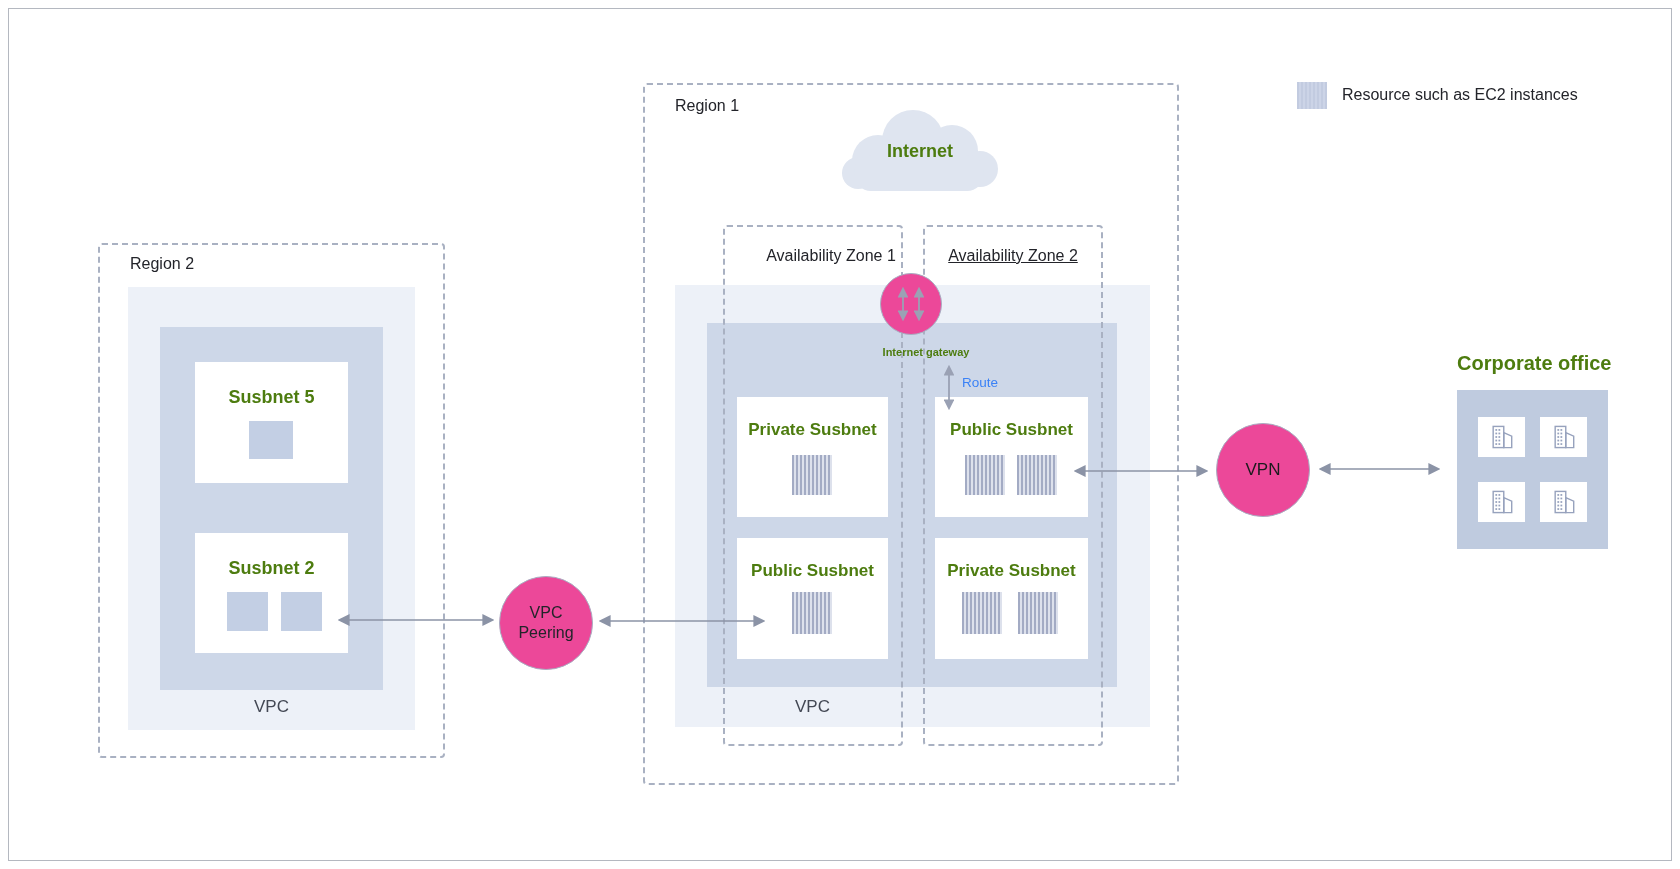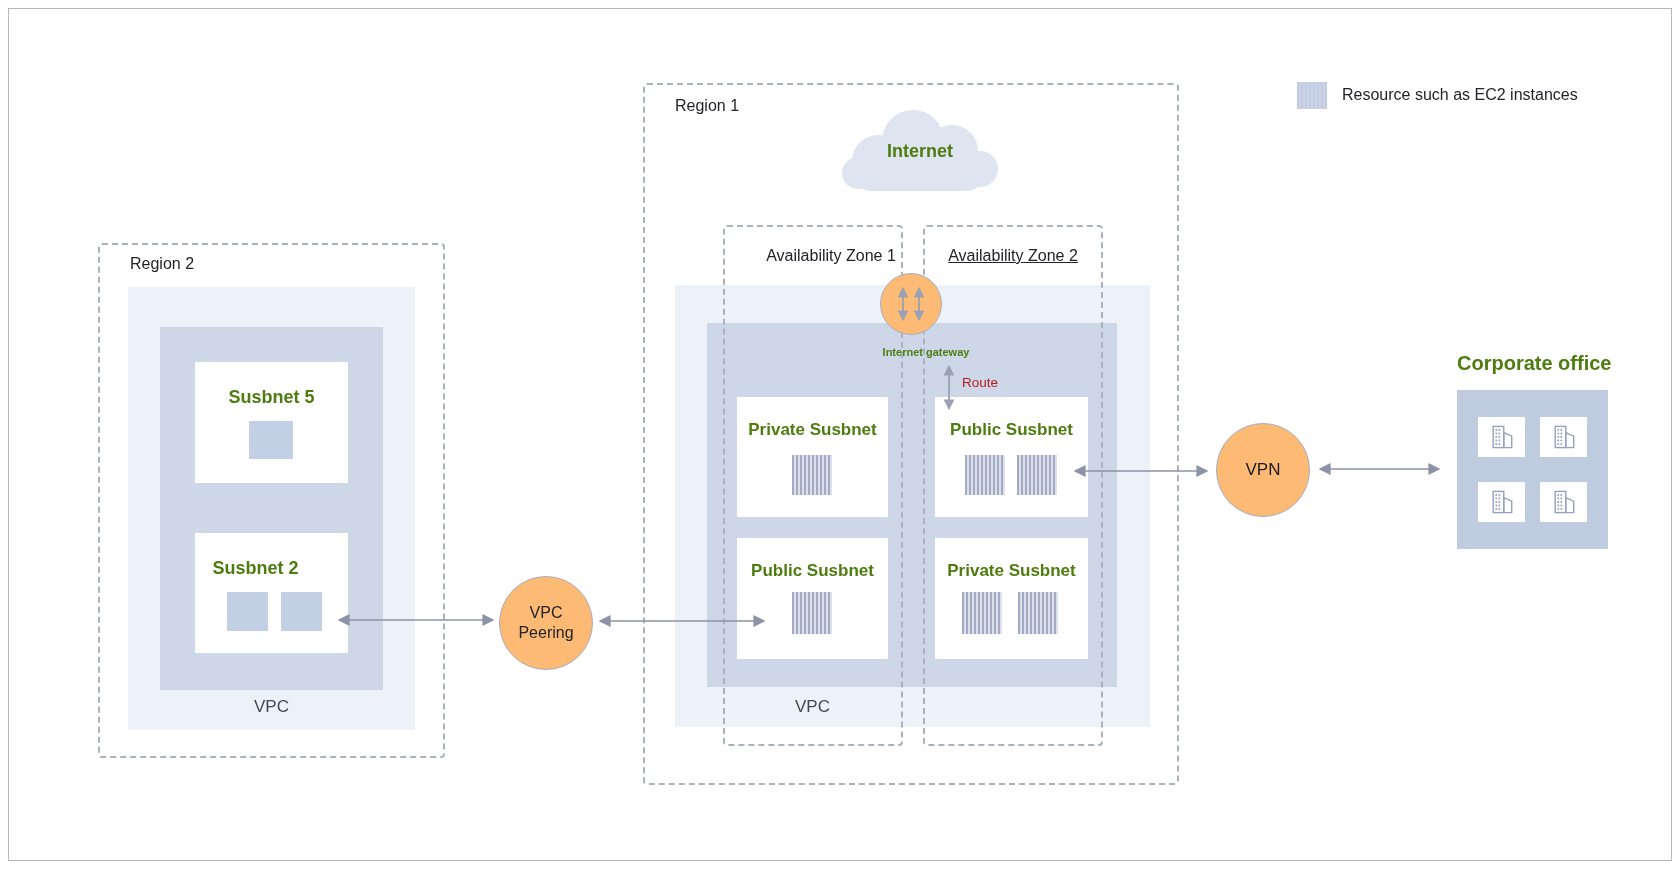--- a/index.html
+++ b/index.html
@@ -8,21 +8,21 @@
   .abs{position:absolute;}
   .frame{position:absolute;left:8px;top:8px;right:8px;bottom:8px;border:1.5px solid #b4b8c0;}
   .dashed{border:2px dashed #a9b1c2;border-radius:4px;background:transparent;}
   .lightbox{background:#edf1f8;}
   .darkbox{background:#cdd7e8;}
   .whitebox{background:#ffffff;}
   .lbl{white-space:nowrap;}
   .lbl-reg{font-size:16px;color:#23242a;}
   .lbl-bold{font-weight:700;color:#4d7c0f;}
   .center{text-align:center;}
-  .circle{background:#fdba74;border:1.6px solid #a8aec2;border-radius:50%;
+  .circle{background:#ec4899;border:1.6px solid #a8aec2;border-radius:50%;
           display:flex;align-items:center;justify-content:center;box-sizing:border-box;}
   .res-solid{background:#c3cfe4;}
   .res-striped{background:repeating-linear-gradient(90deg,#a3abc4 0 2px,#dde1ec 2px 4px);}
   .legend-sq{background:repeating-linear-gradient(90deg,#c2cbe0 0 2px,#ccd4e7 2px 4px);}
   .corpbox{background:#bfcbdf;}
   .corp-sq{background:#ffffff;display:flex;align-items:center;justify-content:center;}
   svg.overlay{position:absolute;left:0;top:0;pointer-events:none;}
   .vpc-lbl{font-size:17px;color:#434854;}
 </style>
 </head>
@@ -33,21 +33,21 @@
 <div class="abs dashed" style="left:98px;top:243px;width:343px;height:511px;"></div>
 <div class="abs lbl lbl-reg" style="left:130px;top:255px;">Region 2</div>
 <div class="abs lightbox" style="left:128px;top:287px;width:287px;height:443px;"></div>
 <div class="abs darkbox" style="left:160px;top:327px;width:223px;height:363px;"></div>
 
 <div class="abs whitebox" style="left:195px;top:362px;width:153px;height:121px;"></div>
 <div class="abs lbl lbl-bold center" style="left:195px;top:387px;width:153px;font-size:18px;">Susbnet 5</div>
 <div class="abs res-solid" style="left:249px;top:421px;width:44px;height:38px;"></div>
 
 <div class="abs whitebox" style="left:195px;top:533px;width:153px;height:120px;"></div>
-<div class="abs lbl lbl-bold center" style="left:179px;top:558px;width:153px;font-size:18px;">Susbnet 2</div>
+<div class="abs lbl lbl-bold center" style="left:195px;top:558px;width:153px;font-size:18px;">Susbnet 2</div>
 <div class="abs res-solid" style="left:227px;top:592px;width:41px;height:39px;"></div>
 <div class="abs res-solid" style="left:281px;top:592px;width:41px;height:39px;"></div>
 
 <div class="abs lbl vpc-lbl center" style="left:195px;top:697px;width:153px;">VPC</div>
 
 <div class="abs circle" style="left:499px;top:576px;width:94px;height:94px;">
   <div class="center" style="font-size:16px;line-height:20px;color:#23242a;">
     <div>VPC</div>
     <div>Peering</div>
   </div>
@@ -89,21 +89,21 @@
 <div class="abs res-striped" style="left:962px;top:592px;width:40px;height:42px;"></div>
 <div class="abs res-striped" style="left:1018px;top:592px;width:40px;height:42px;"></div>
 
 <div class="abs dashed" style="left:723px;top:225px;width:176px;height:517px;"></div>
 <div class="abs dashed" style="left:923px;top:225px;width:176px;height:517px;"></div>
 <div class="abs lbl lbl-reg center" style="left:741px;top:247px;width:180px;">Availability Zone 1</div>
 <div class="abs lbl lbl-reg center" style="left:923px;top:247px;width:180px;text-decoration:underline;">Availability Zone 2</div>
 
 <div class="abs circle" style="left:880px;top:273px;width:62px;height:62px;"></div>
 <div class="abs lbl lbl-bold center" style="left:826px;top:346px;width:200px;font-size:11px;">Internet gateway</div>
-<div class="abs lbl" style="left:962px;top:375px;font-size:13.5px;color:#b91c1c;">Route</div>
+<div class="abs lbl" style="left:962px;top:375px;font-size:13.5px;color:#3b82f6;">Route</div>
 
 <div class="abs lbl vpc-lbl center" style="left:737px;top:697px;width:151px;">VPC</div>
 
 <div class="abs circle" style="left:1216px;top:423px;width:94px;height:94px;">
   <div style="font-size:17px;color:#1b1b1d;">VPN</div>
 </div>
 
 <div class="abs lbl lbl-bold center" style="left:1457px;top:352px;width:151px;font-size:20px;">Corporate office</div>
 <div class="abs corpbox" style="left:1457px;top:390px;width:151px;height:159px;"></div>
 <div class="abs corp-sq" style="left:1478px;top:417px;width:47px;height:40px;">

